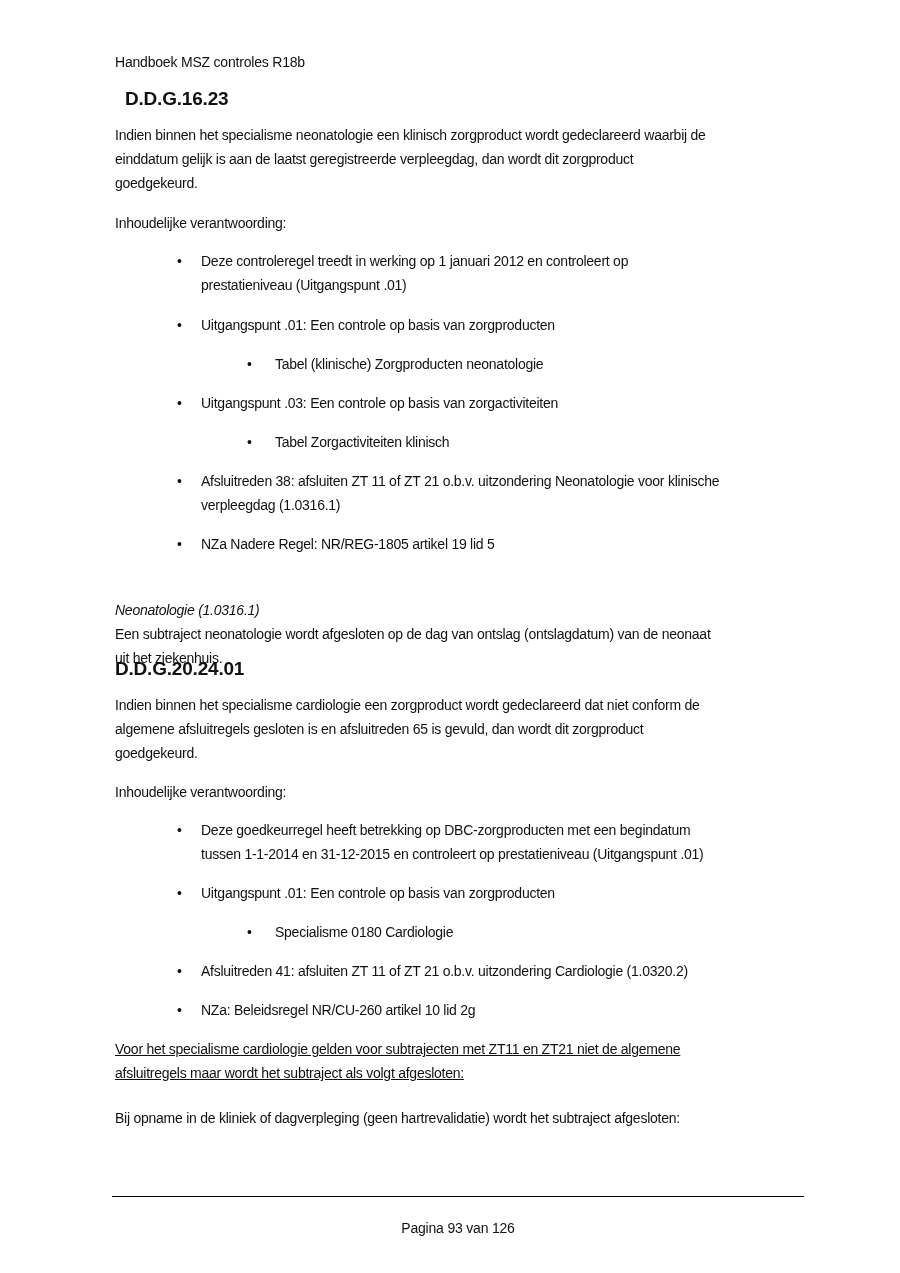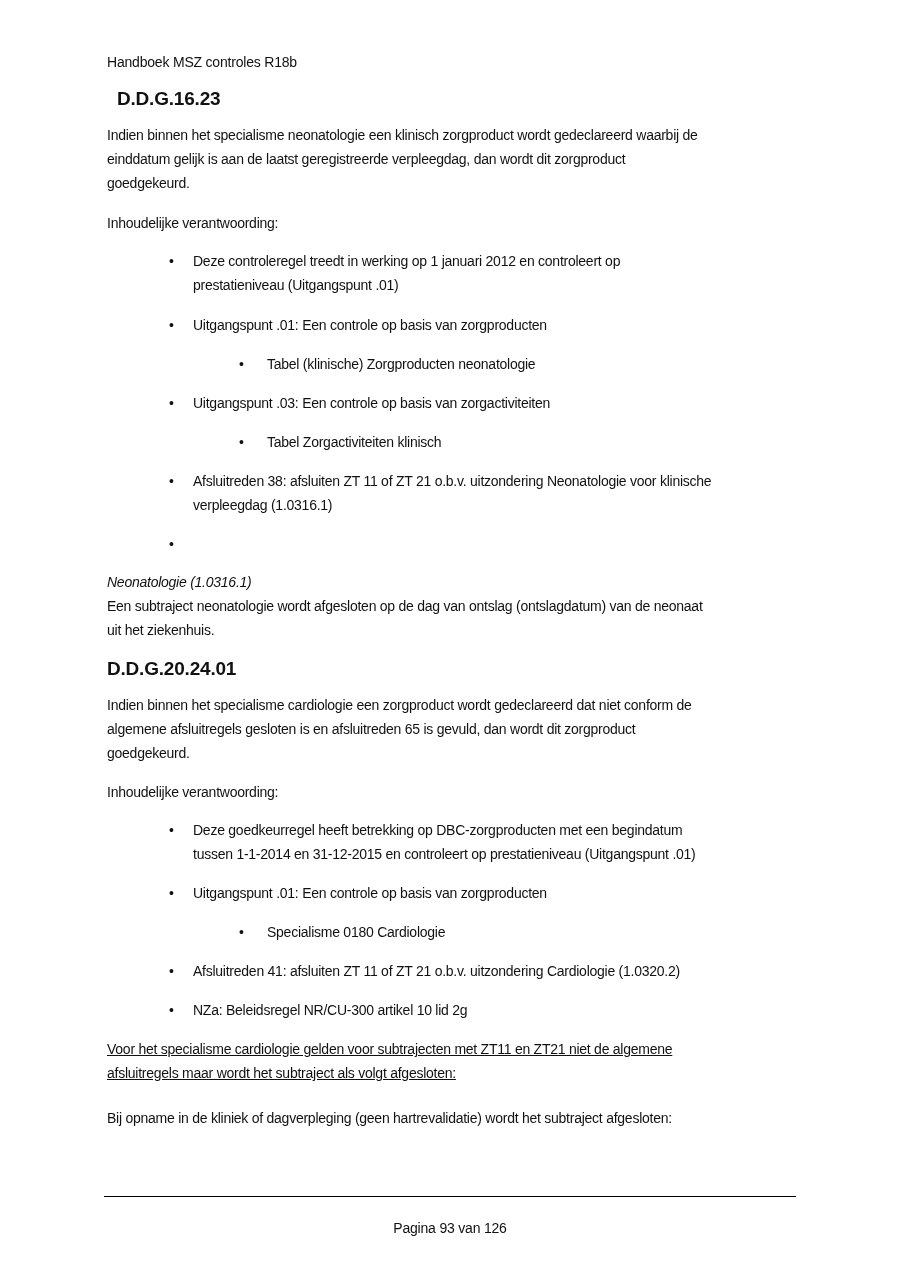--- a/index.html
+++ b/index.html
@@ -1,33 +1,33 @@
 <!DOCTYPE html>
 <html><head>
 <meta charset="utf-8">
 <style>
   html, body { margin: 0; padding: 0; background: #ffffff; }
   body {
     width: 900px; height: 1273px; position: relative; overflow: hidden;
     font-family: "Liberation Sans", "DejaVu Sans", sans-serif;
     color: #111111;
   }
-  .page { position: absolute; left: 0; top: 0; width: 774px; height: 1273px; }
+  .page { position: absolute; left: 8px; top: 0; width: 774px; height: 1273px; }
   .running-header {
     position: absolute; left: 107px; top: 54px;
     font-size: 14px; letter-spacing: -0.2px;
   }
   .block { position: absolute; left: 107px; width: 690px; }
   .h2 {
     font-weight: bold; font-size: 19px; letter-spacing: -0.2px; margin: 0;
   }
   .p {
     font-size: 14px; line-height: 24px; margin: 0; letter-spacing: -0.25px;
   }
-  .italic { font-style: italic; }
+  .italic { font-style: italic; margin-top: 28px; }
   ul.l1 { list-style: none; margin: 0; padding: 0; }
   ul.l1 > li {
     position: relative; padding-left: 86px; font-size: 14px; line-height: 24px;
     letter-spacing: -0.25px;
   }
   ul.l1 > li .bullet {
     position: absolute; left: 62px; top: 0; font-size: 14px;
   }
   ul.l2 { list-style: none; margin: 0; padding: 0; }
   ul.l2 > li {
@@ -118,20 +118,21 @@
         <span>Afsluitreden 38: afsluiten ZT 11 of ZT 21 o.b.v. uitzondering Neonatologie voor klinische</span><br>
         <span>verpleegdag (1.0316.1)</span>
       </li>
     </ul>
   </div>
 
   <div class="block" style="top:532px;">
     <ul class="l1">
       <li>
         <span class="bullet">•</span>
+        <span>NZa Nadere Regel: NR/REG-1805 artikel 19 lid 5</span>
       </li>
     </ul>
   </div>
 
   <div class="block" style="top:570px;">
     <p class="p italic">Neonatologie (1.0316.1)</p>
     <p class="p">Een subtraject neonatologie wordt afgesloten op de dag van ontslag (ontslagdatum) van de neonaat</p>
     <p class="p">uit het ziekenhuis.</p>
   </div>
 
@@ -182,21 +183,21 @@
         <span class="bullet">•</span>
         <span>Afsluitreden 41: afsluiten ZT 11 of ZT 21 o.b.v. uitzondering Cardiologie (1.0320.2)</span>
       </li>
     </ul>
   </div>
 
   <div class="block" style="top:998px;">
     <ul class="l1">
       <li>
         <span class="bullet">•</span>
-        <span>NZa: Beleidsregel NR/CU-300  artikel 10 lid 2g</span>
+        <span>NZa: Beleidsregel NR/CU-260  artikel 10 lid 2g</span>
       </li>
     </ul>
   </div>
 
   <div class="block" style="top:1037px;text-decoration:underline;">
     <p class="p">Voor het specialisme cardiologie gelden voor subtrajecten met ZT11 en ZT21 niet de algemene</p>
     <p class="p">afsluitregels maar wordt het subtraject als volgt afgesloten:</p>
   </div>
 
   <div class="block" style="top:1106px;">

